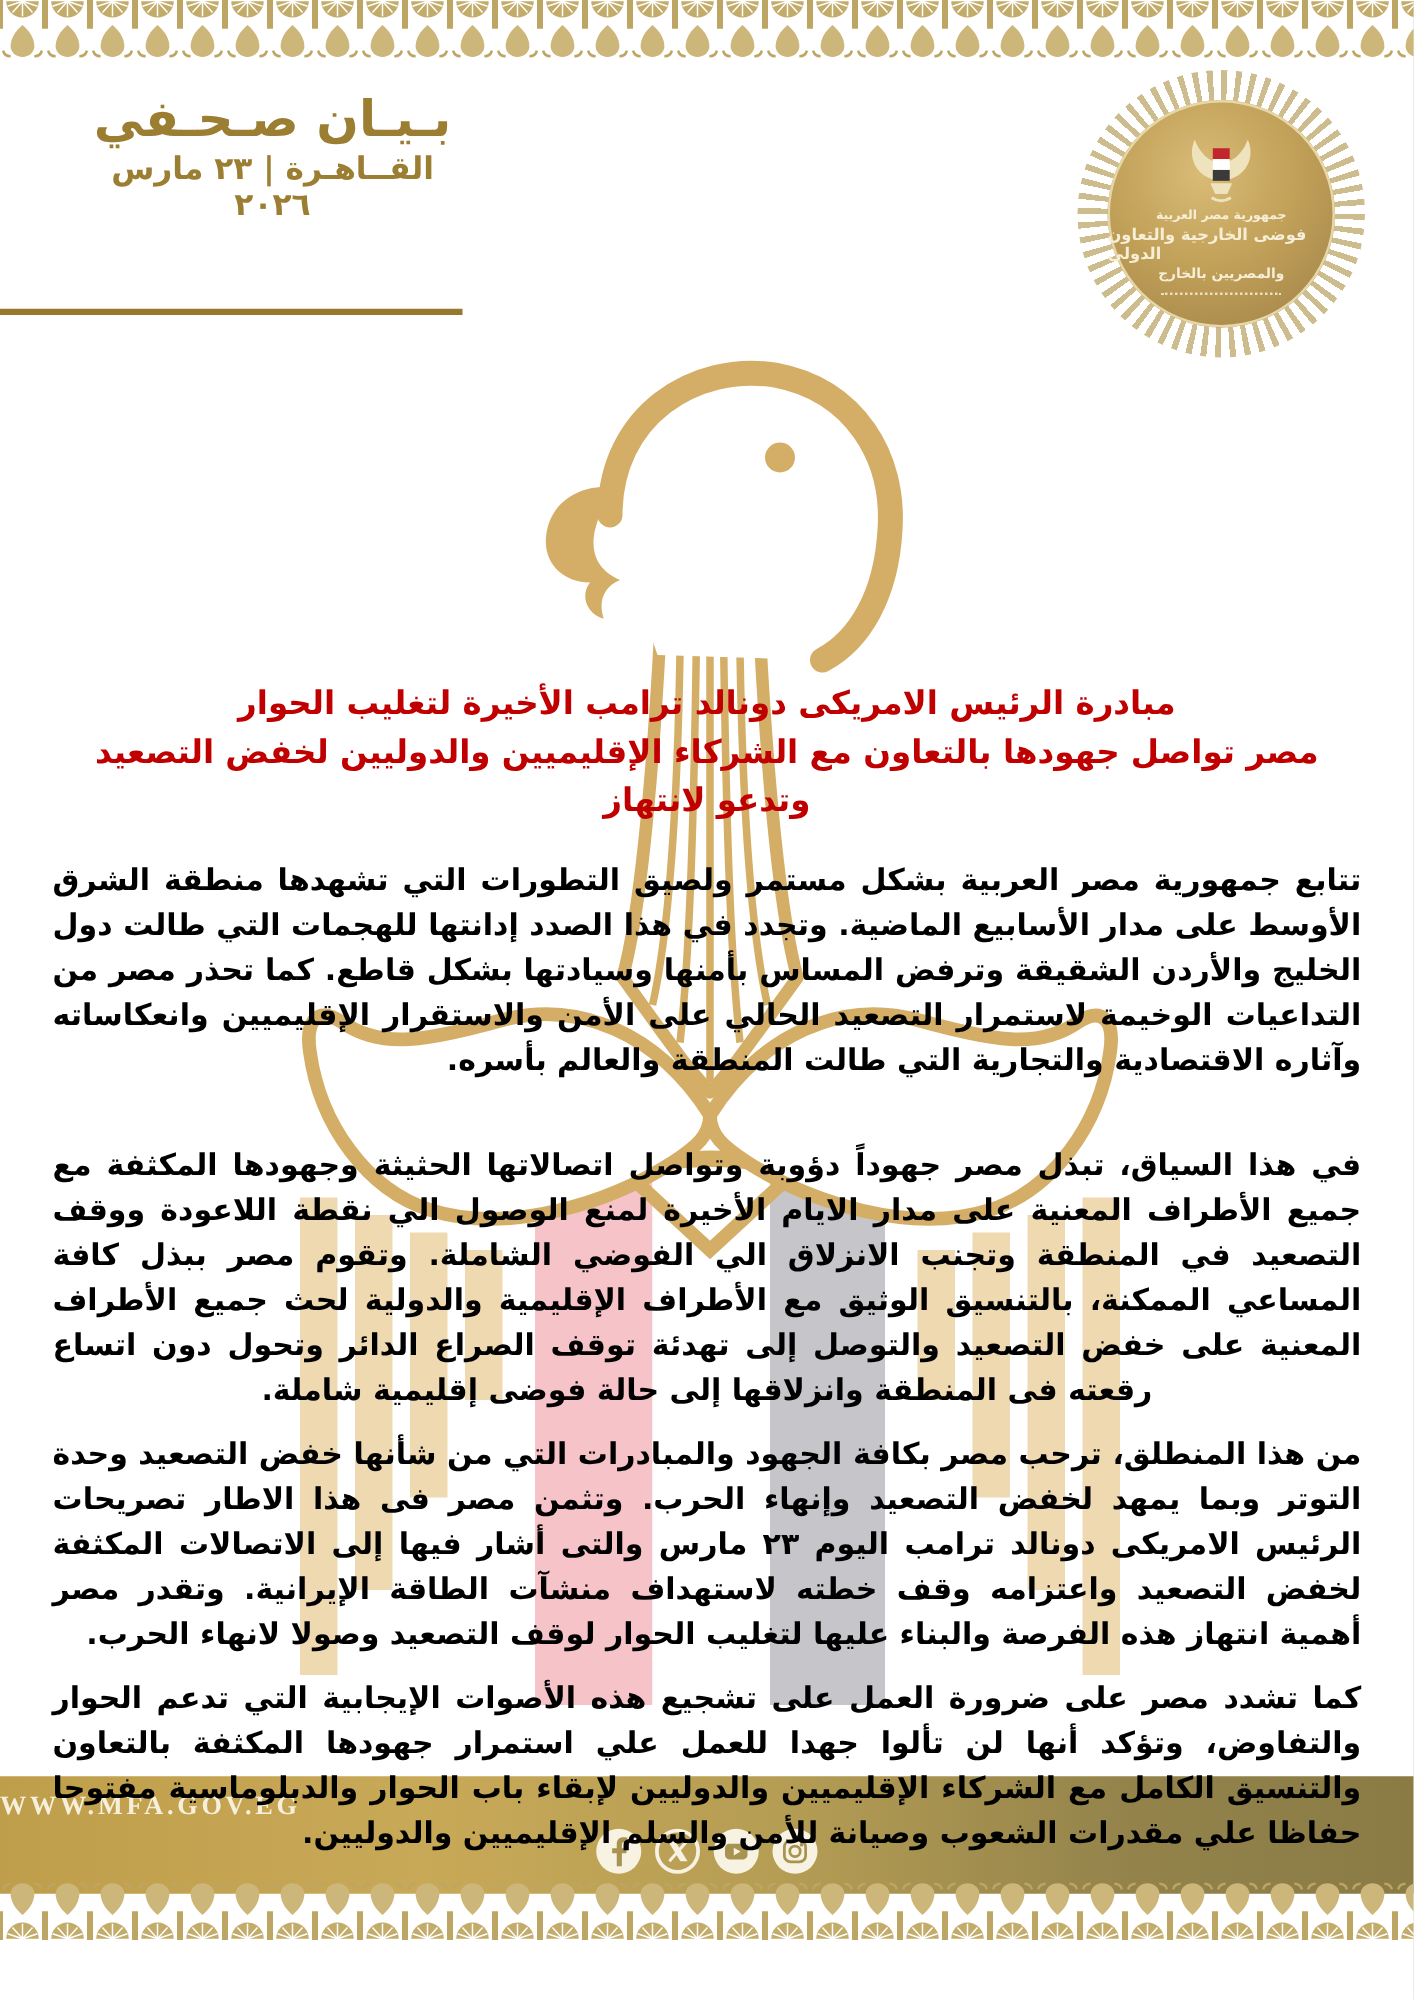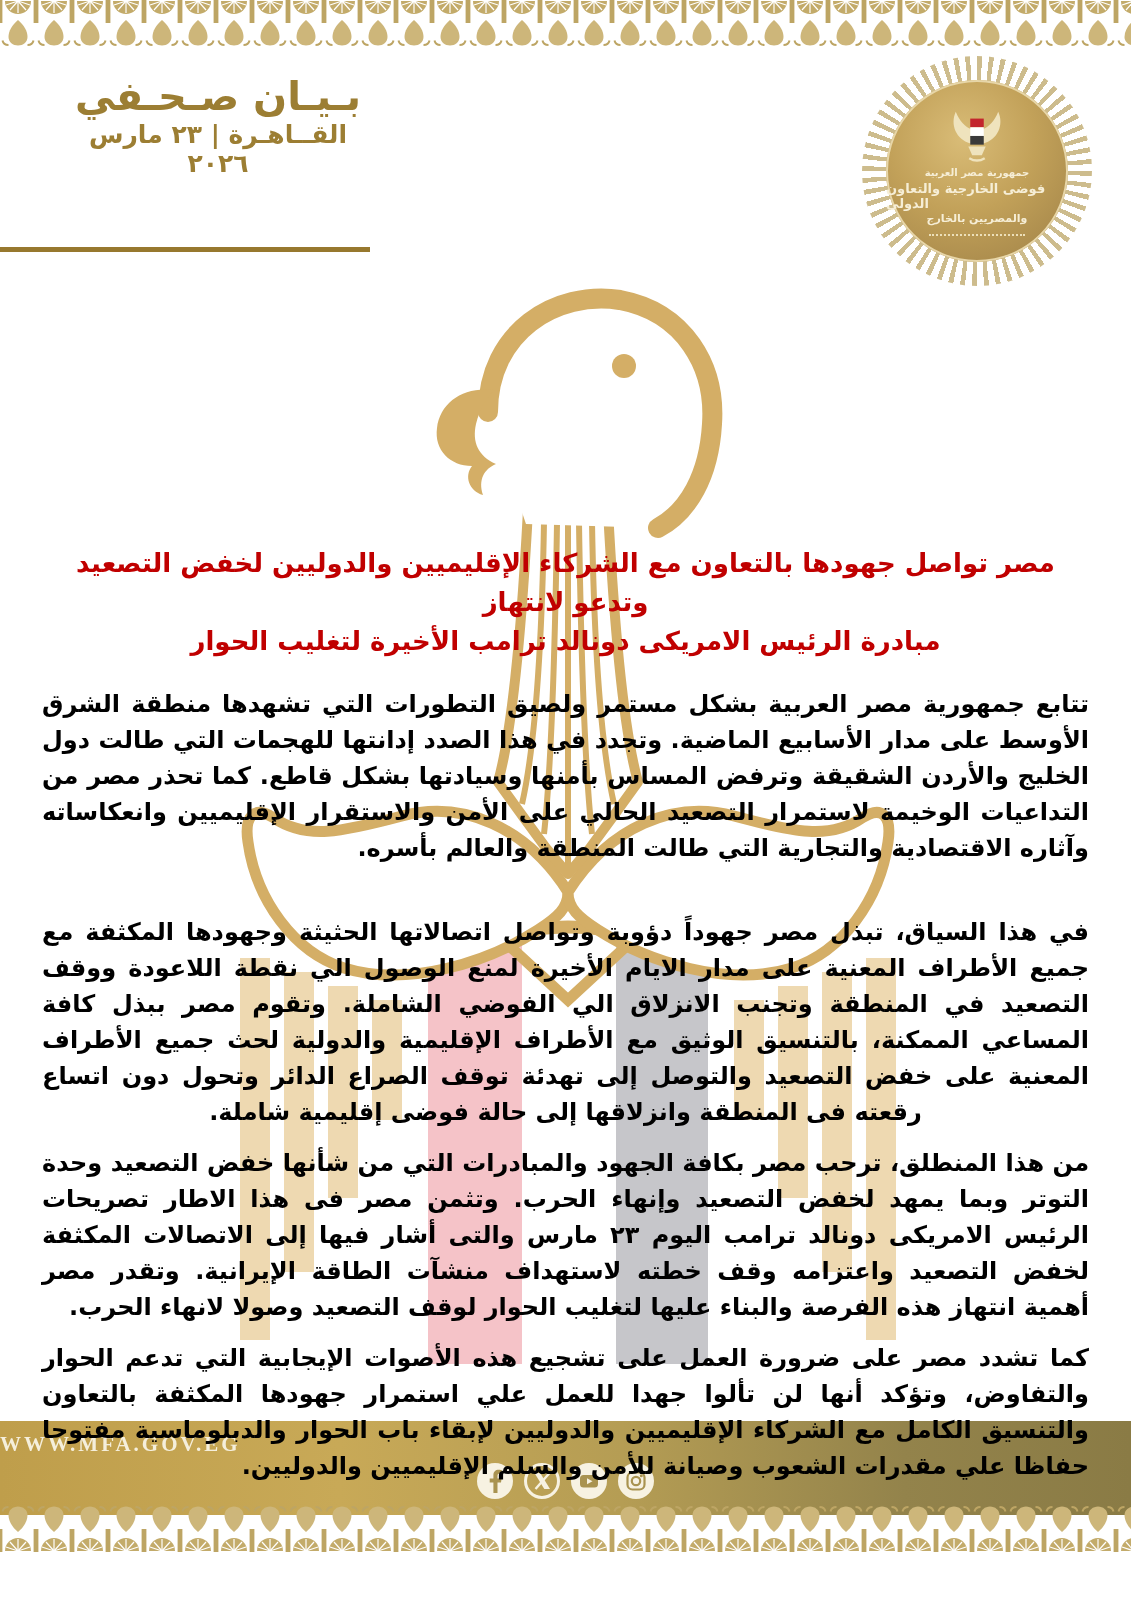--- a/index.html
+++ b/index.html
@@ -610,22 +610,22 @@
     </g>
 
     <path d="M262,152 C262,72 330,30 394,40 C458,52 490,106 486,164 C483,216 462,252 432,268 L300,264 Z" fill="#ffffff"></path>
     <path d="M262,152 C262,72 330,30 394,40 C458,52 490,106 486,164 C483,216 462,252 432,268" fill="none" stroke="#d4ae66" stroke-width="20" stroke-linecap="round"></path>
     <path d="M268,130 C238,126 214,142 211,168 C208,190 224,206 246,206 C238,216 243,231 257,235 C252,220 258,209 270,204 C252,196 246,182 250,164 C254,148 261,138 268,130 Z" fill="#d4ae66"></path>
     <circle cx="398" cy="106" r="12" fill="#d4ae66"></circle>
   </svg>
 
   <div class="content">
     <div class="headline">
+      <div>مبادرة الرئيس الامريكى دونالد ترامب الأخيرة لتغليب الحوار</div>
       <div>مصر تواصل جهودها بالتعاون مع الشركاء الإقليميين والدوليين لخفض التصعيد وتدعو لانتهاز</div>
-      <div>مبادرة الرئيس الامريكى دونالد ترامب الأخيرة لتغليب الحوار</div>
     </div>
     <div class="bodytext">
       <p>تتابع جمهورية مصر العربية بشكل مستمر ولصيق التطورات التي تشهدها منطقة الشرق الأوسط على مدار الأسابيع الماضية. وتجدد في هذا الصدد إدانتها للهجمات التي طالت دول الخليج والأردن الشقيقة وترفض المساس بأمنها وسيادتها بشكل قاطع. كما تحذر مصر من التداعيات الوخيمة لاستمرار التصعيد الحالي على الأمن والاستقرار الإقليميين وانعكاساته وآثاره الاقتصادية والتجارية التي طالت المنطقة والعالم بأسره.</p>
       <p class="center-last">في هذا السياق، تبذل مصر جهوداً دؤوبة وتواصل اتصالاتها الحثيثة وجهودها المكثفة مع جميع الأطراف المعنية على مدار الايام الأخيرة لمنع الوصول الي نقطة اللاعودة ووقف التصعيد في المنطقة وتجنب الانزلاق الي الفوضي الشاملة. وتقوم مصر ببذل كافة المساعي الممكنة، بالتنسيق الوثيق مع الأطراف الإقليمية والدولية لحث جميع الأطراف المعنية على خفض التصعيد والتوصل إلى تهدئة توقف الصراع الدائر وتحول دون اتساع رقعته فى المنطقة وانزلاقها إلى حالة فوضى إقليمية شاملة.</p>
       <p>من هذا المنطلق، ترحب مصر بكافة الجهود والمبادرات التي من شأنها خفض التصعيد وحدة التوتر وبما يمهد لخفض التصعيد وإنهاء الحرب. وتثمن مصر فى هذا الاطار تصريحات الرئيس الامريكى دونالد ترامب اليوم ٢٣ مارس والتى أشار فيها إلى الاتصالات المكثفة لخفض التصعيد واعتزامه وقف خطته لاستهداف منشآت الطاقة الإيرانية. وتقدر مصر أهمية انتهاز هذه الفرصة والبناء عليها لتغليب الحوار لوقف التصعيد وصولا لانهاء الحرب.</p>
       <p>كما تشدد مصر على ضرورة العمل على تشجيع هذه الأصوات الإيجابية التي تدعم الحوار والتفاوض، وتؤكد أنها لن تألوا جهدا للعمل علي استمرار جهودها المكثفة بالتعاون والتنسيق الكامل مع الشركاء الإقليميين والدوليين لإبقاء باب الحوار والدبلوماسية مفتوحا حفاظا علي مقدرات الشعوب وصيانة للأمن والسلم الإقليميين والدوليين.</p>
     </div>
   </div>
 
   <div class="footer-band">

